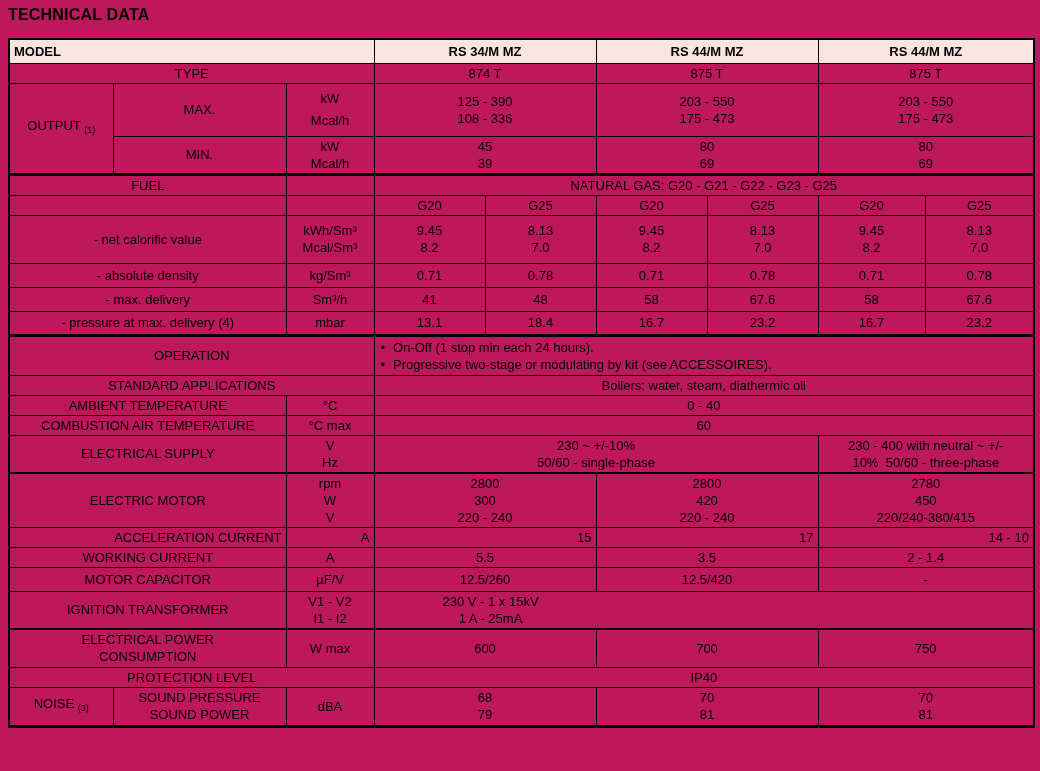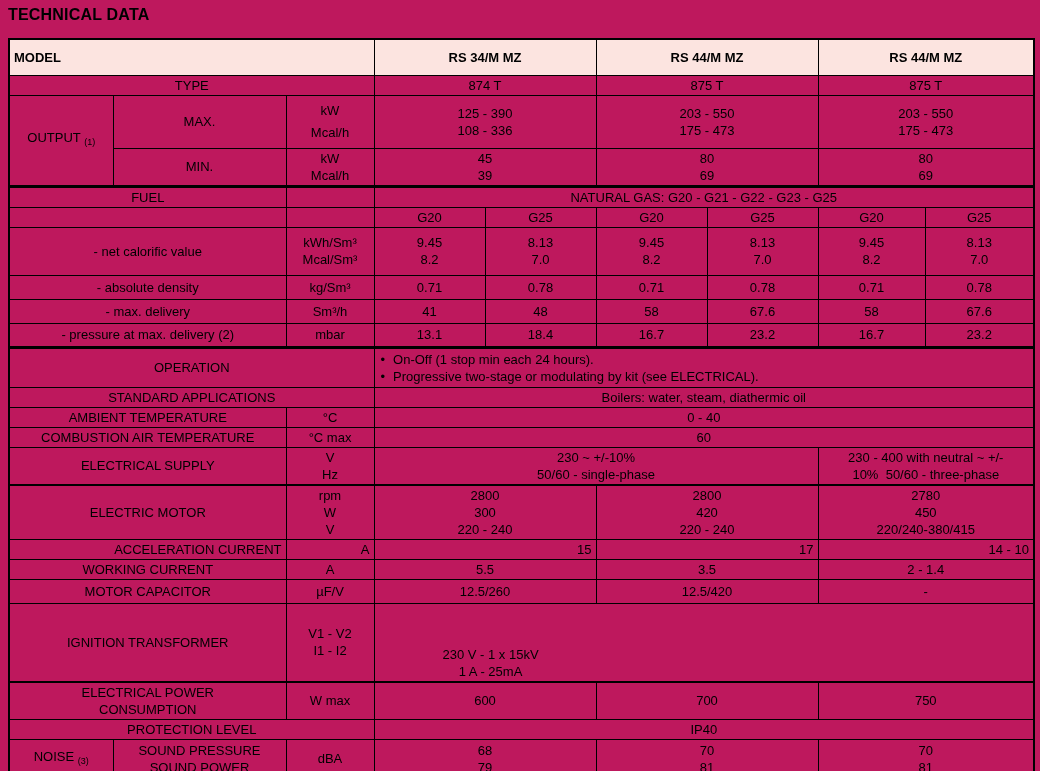--- a/index.html
+++ b/index.html
@@ -36,25 +36,25 @@
   td.vtop{vertical-align:top;}
   td.vleft{text-align:left;padding-left:6px;}
   tr.pink td{background:#fce4e0;font-weight:bold;}
   tr.pink td.lab{text-align:left;}
 
   .subnote{font-size:9px;vertical-align:-3px;}
   .line{display:block;}
   .gap-lines .line{line-height:22px;}
   .bullet-line{display:block;text-align:left;}
   .bullet-line::before{content:"\2022";margin:0 8px 0 2px;}
-  .center-first{width:224px;text-align:center;margin-top:41px;}
+  .center-first{width:224px;text-align:center;}
   .prewrap{white-space:pre-wrap;}
 
   
-  tr.r-model td{height:36px;}
+  tr.r-model td{height:24px;}
   tr.r-type td{height:18px;}
   tr.r-max td{height:53px;}
   tr.r-min td{height:35px;}
   tr.r-fuel td{height:18px;}
   tr.r-gas td{height:20px;}
   tr.r-cal td{height:48px;}
   tr.r-den td{height:24px;}
   tr.r-del td{height:24px;}
   tr.r-pre td{height:24px;}
   tr.r-op td{height:40px;}
@@ -214,35 +214,35 @@
       <td class="br2">Sm³/h</td>
       <td class="br0">41</td>
       <td class="bl0">48</td>
       <td class="br0">58</td>
       <td class="bl0">67.6</td>
       <td class="br0">58</td>
       <td class="bl0">67.6</td>
     </tr>
 
     <tr class="r-pre">
-      <td colspan="2" class="lab">- pressure at max. delivery (2)</td>
+      <td colspan="2" class="lab">- pressure at max. delivery (4)</td>
       <td class="br2">mbar</td>
       <td class="br0">13.1</td>
       <td class="bl0">18.4</td>
       <td class="br0">16.7</td>
       <td class="bl0">23.2</td>
       <td class="br0">16.7</td>
       <td class="bl0">23.2</td>
     </tr>
 
     <tr class="r-op thick3">
       <td colspan="3" class="lab vtop br2">OPERATION</td>
       <td colspan="6" class="vleft vtop">
         <span class="bullet-line">On-Off (1 stop min each 24 hours).</span>
-        <span class="bullet-line">Progressive two-stage or modulating by kit (see ELECTRICAL).</span>
+        <span class="bullet-line">Progressive two-stage or modulating by kit (see ACCESSOIRES).</span>
       </td>
     </tr>
 
     <tr class="r-app">
       <td colspan="3" class="lab br2">STANDARD APPLICATIONS</td>
       <td colspan="6" class="vleft">Boilers: water, steam, diathermic oil</td>
     </tr>
 
     <tr class="r-amb">
       <td colspan="2" class="lab">AMBIENT TEMPERATURE</td>

